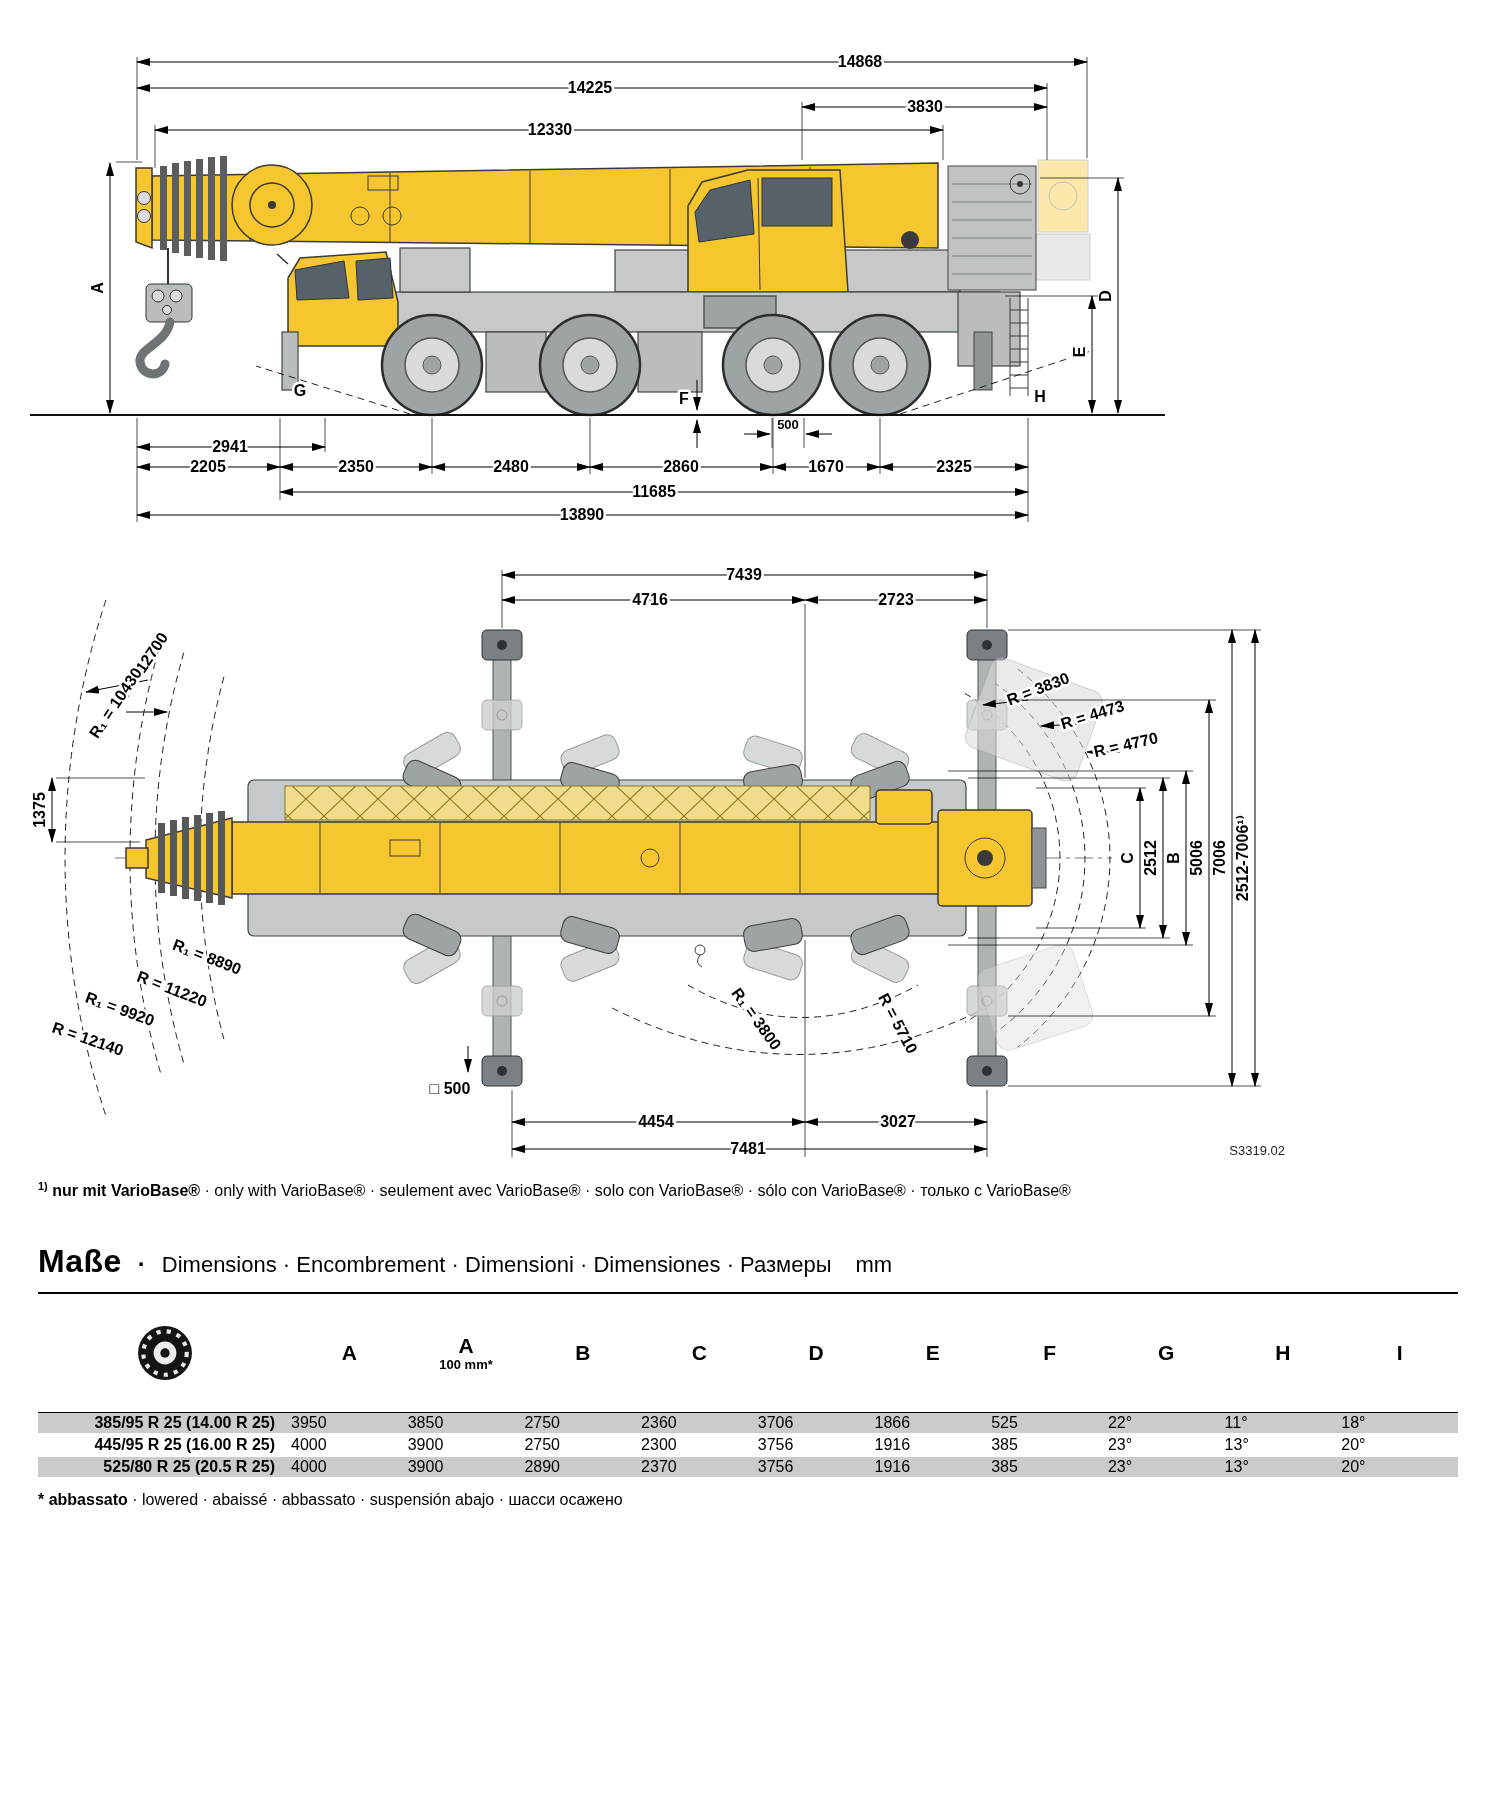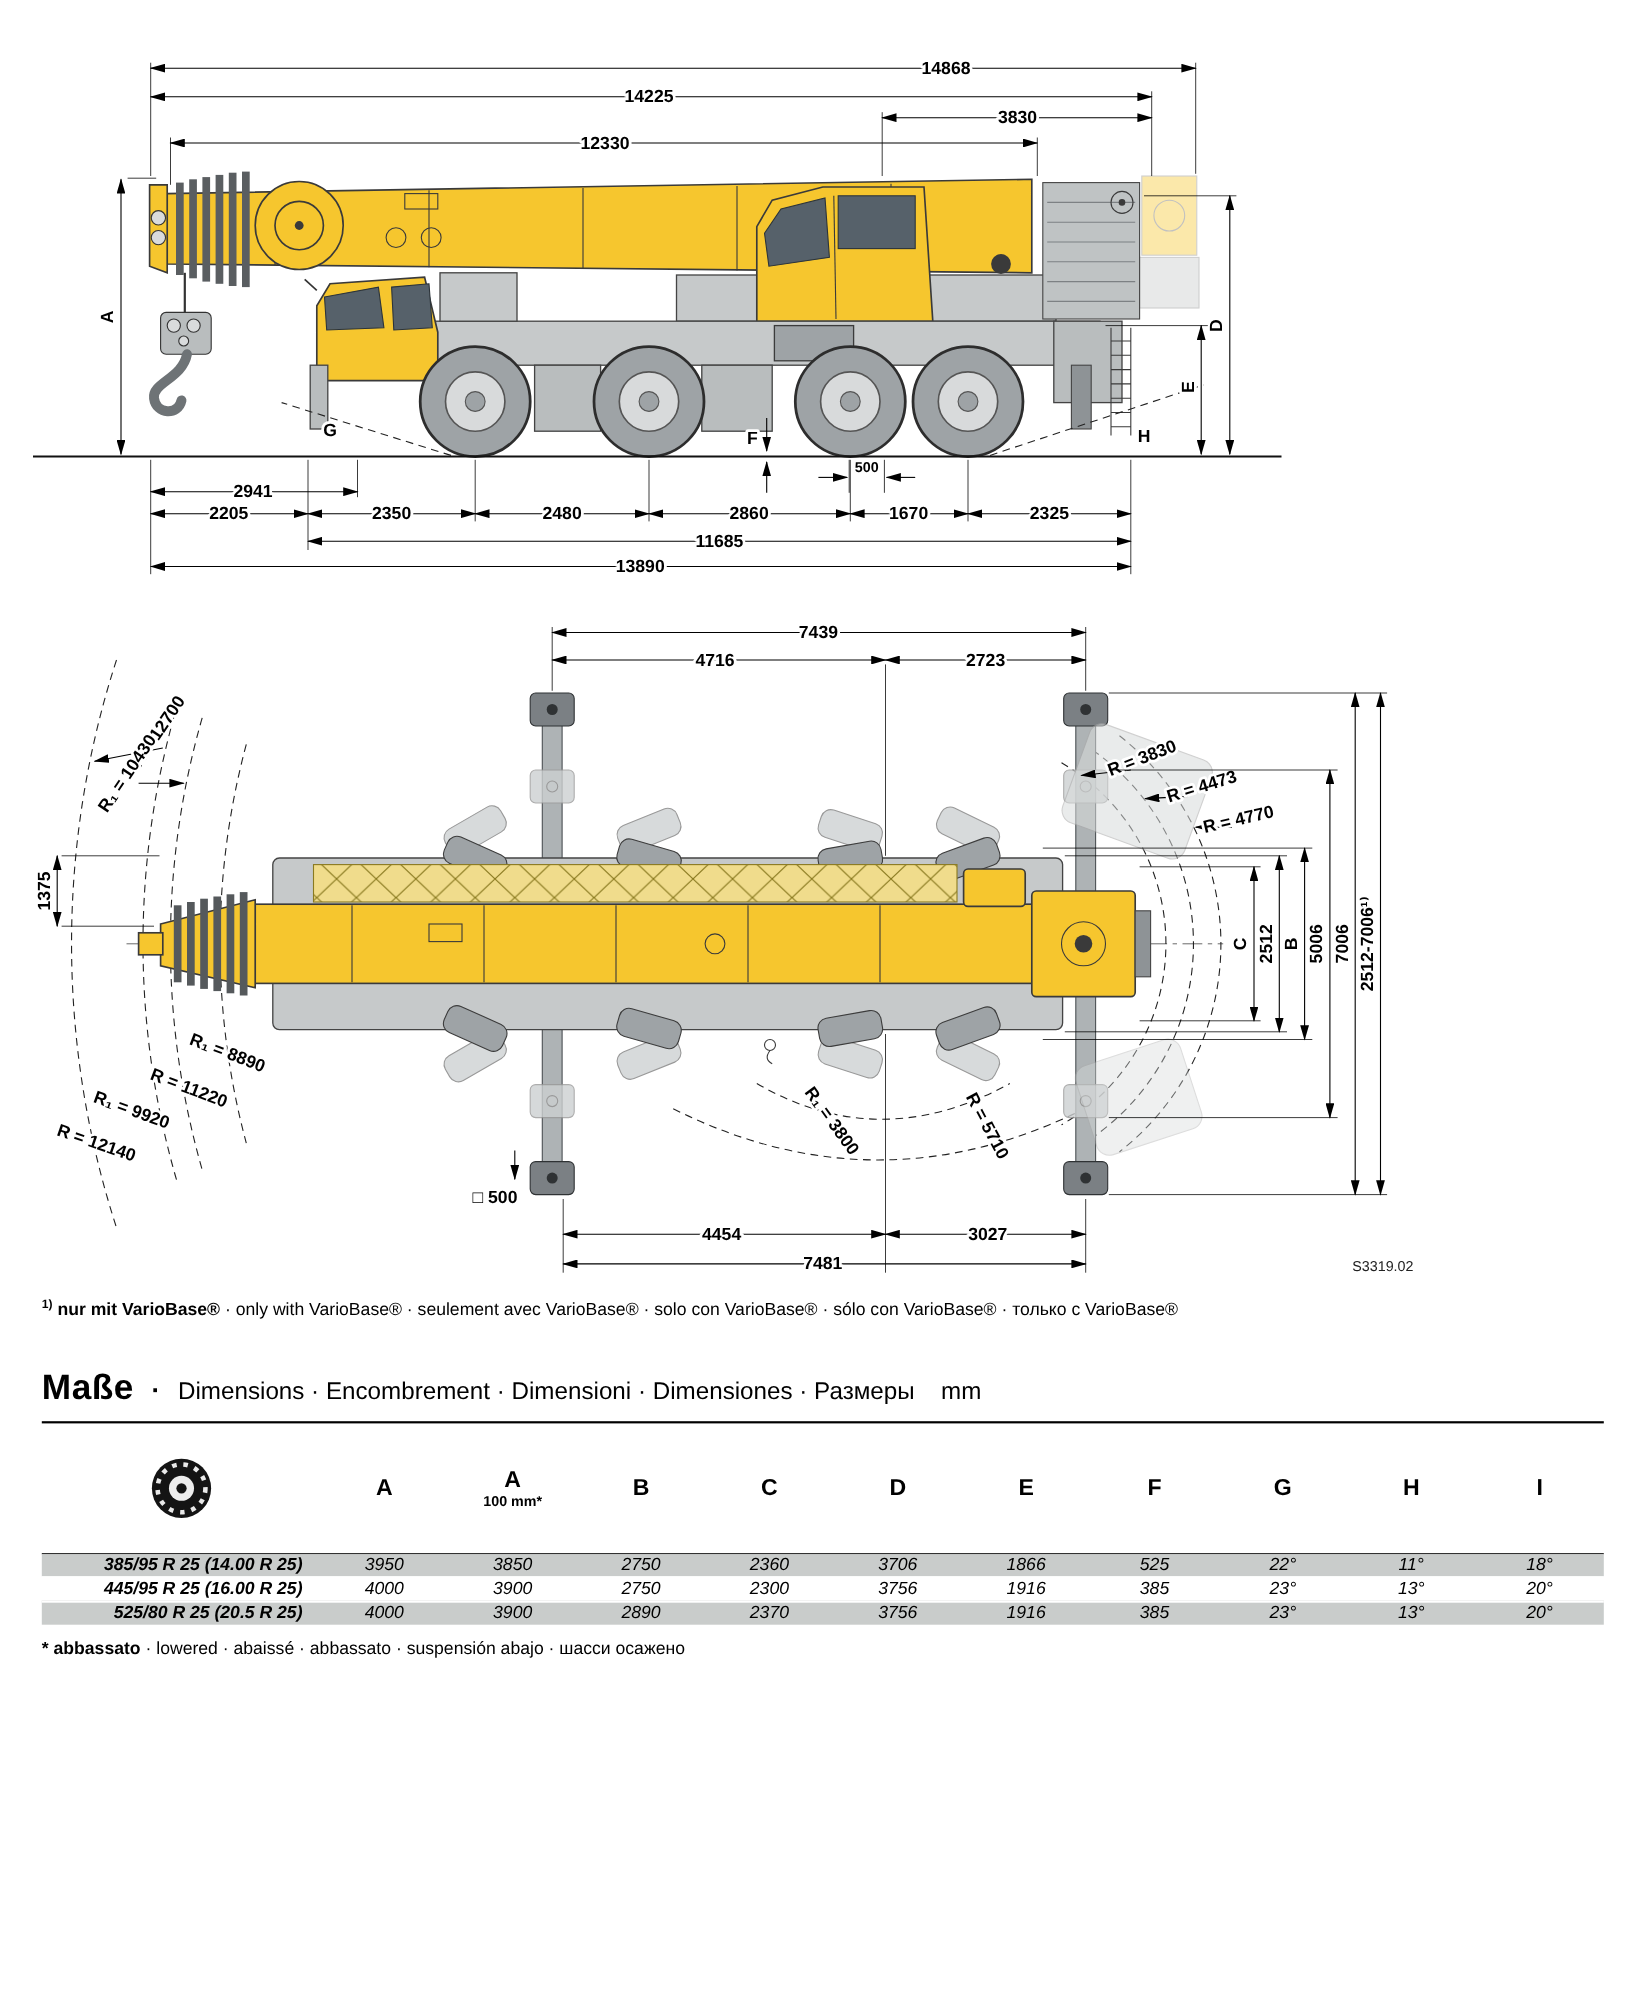--- a/index.html
+++ b/index.html
@@ -26,25 +26,25 @@
   .title-big{font-size:32px;font-weight:700;letter-spacing:0.5px;}
   .title-dot{font-size:24px;font-weight:700;}
   .title-rest{font-size:22px;}
   .title-unit{font-size:22px;margin-left:8px;}
   .rule{height:2px;background:#000;margin:0 38px;}
   .tbl{margin:0 38px;}
   .thead{display:grid;grid-template-columns:253px repeat(10,1fr);align-items:center;height:118px;border-bottom:1.5px solid #000;}
   .th{text-align:center;font-weight:700;font-size:21px;line-height:1.15;}
   .th .sub{display:block;font-size:13px;font-weight:700;}
   .iconcell{display:flex;justify-content:center;align-items:center;}
-  .row{display:grid;grid-template-columns:253px repeat(10,1fr);align-items:center;height:20px;font-size:16px;font-style:italic;}
+  .row{display:grid;grid-template-columns:253px repeat(10,1fr);align-items:center;height:20px;font-size:16px;}
   .row.alt{background:#C9CCCB;}
   .row + .row{border-top:2px solid #fff;}
   .tire{font-weight:700;text-align:right;padding-right:16px;white-space:nowrap;}
-  .val{text-align:center;}
+  .val{text-align:left;}
   .tfoot{margin:14px 38px 30px;font-size:16px;}
 </style>
 </head>
 <body>
 
 <svg class="drawing" width="1496" height="1168" viewBox="0 0 1496 1168">
   <defs>
     <marker id="aE" markerWidth="14" markerHeight="8" refX="13" refY="4" orient="auto">
         <path d="M0 0L14 4L0 8Z" fill="#000"></path>
       </marker>

